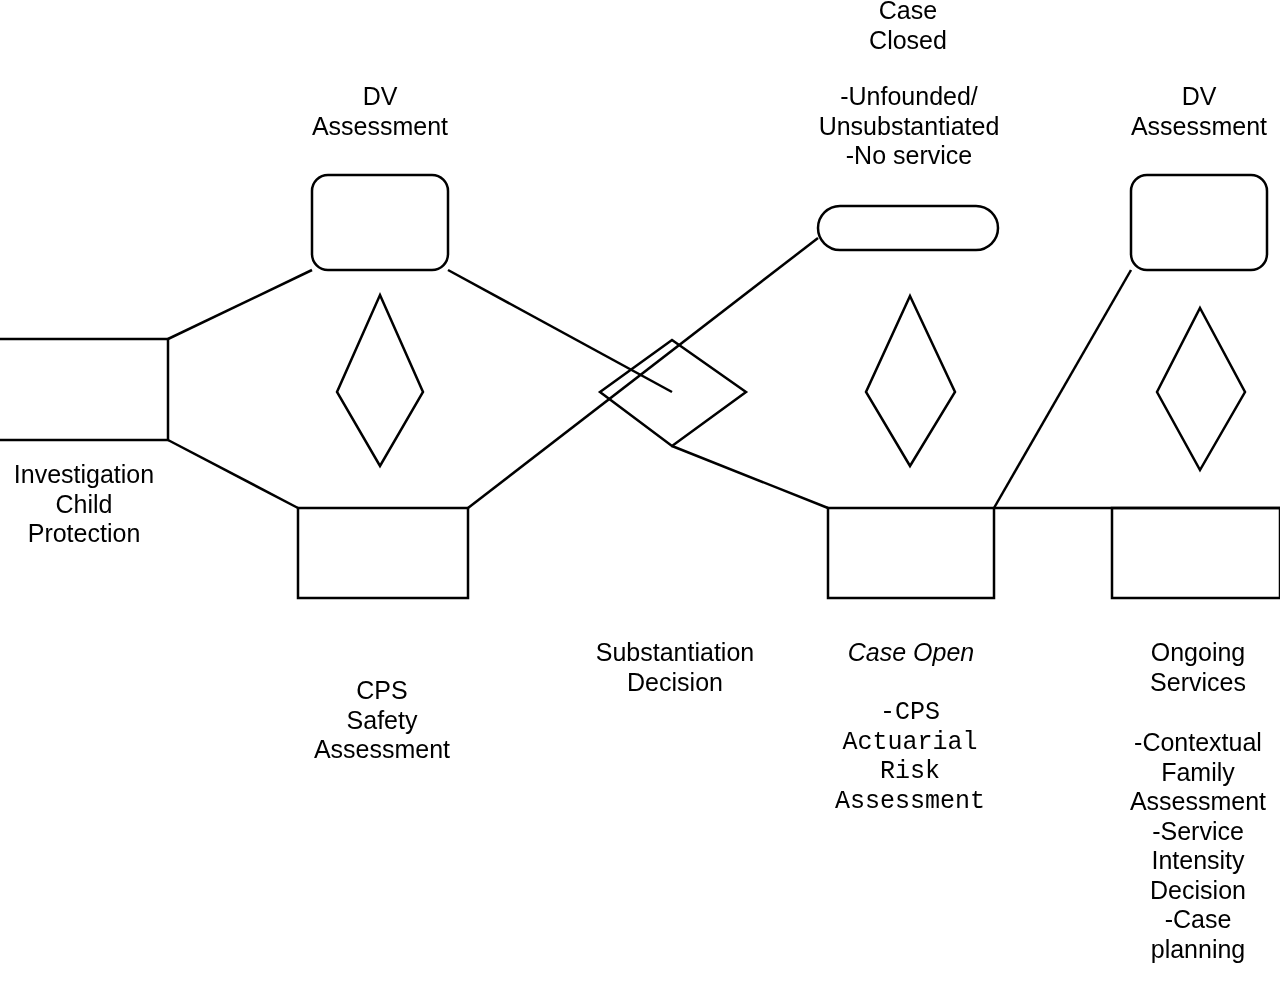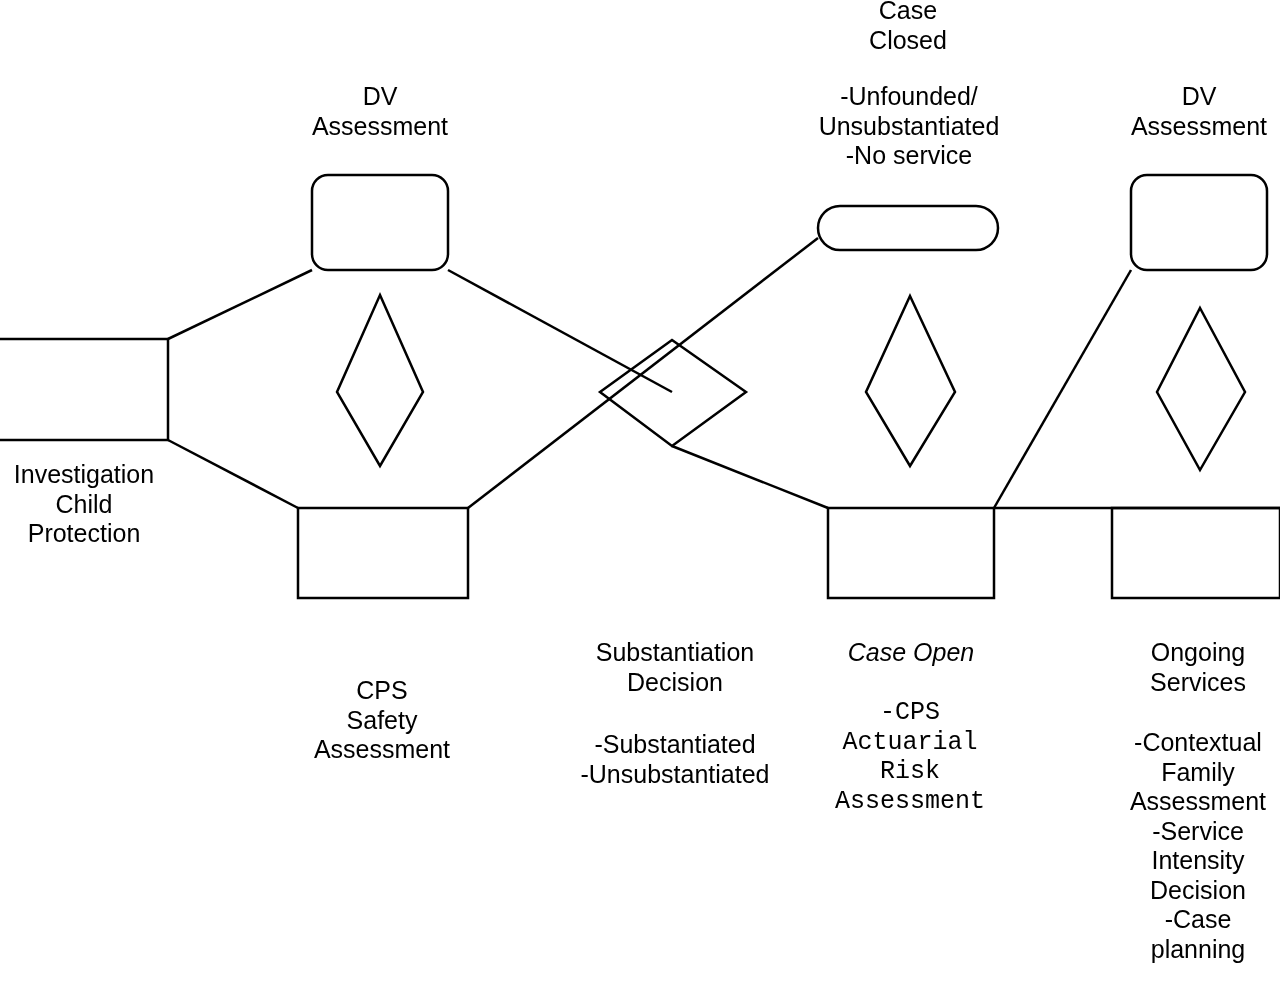--- a/index.html
+++ b/index.html
@@ -97,22 +97,20 @@
 Child
 Protection</div>
 
   <div class="label" style="left:290px; top:638px; width:184px;margin-top:38px;">CPS
 Safety
 Assessment</div>
 
   <div class="label" style="left:560px; top:638px; width:230px;text-align:center;">Substantiation
 Decision</div>
 
-  <div class="label" style="left:560px; top:730px; width:230px;">-Substantiated
--Unsubstantiated</div>
 
   <div class="label" style="left:820px; top:638px; width:182px;font-style:italic;">Case Open</div>
 
   <div class="label" style="left:812px; top:698px; width:196px;font-family:Liberation Mono, monospace;">-CPS
 Actuarial Risk
 Assessment</div>
 
   <div class="label" style="left:1110px; top:638px; width:176px;">Ongoing
 Services</div>
 

